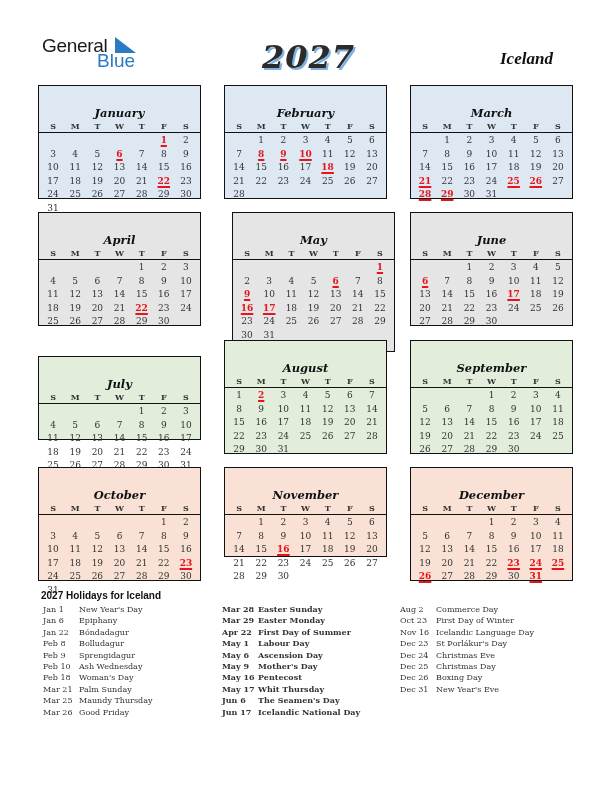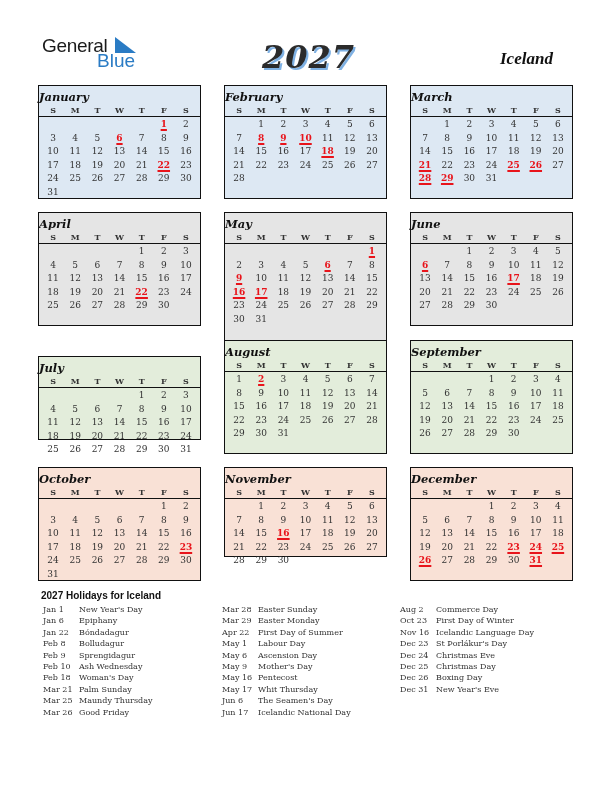--- a/index.html
+++ b/index.html
@@ -4,21 +4,21 @@
 <style>
   html, body { margin:0; padding:0; background:#ffffff; }
   body { width:612px; height:792px; position:relative; overflow:hidden; font-family:"DejaVu Serif", serif; color:#222; }
   .logo { position:absolute; left:42px; top:35px; width:100px; height:40px; }
   .logo .g { position:absolute; left:0; top:0; font-family:"Liberation Sans", sans-serif; font-size:19px; color:#1a1a1a; letter-spacing:-0.3px; }
   .logo .b { position:absolute; left:55px; top:15px; font-family:"Liberation Sans", sans-serif; font-size:19px; color:#2a7bc4; }
   .logo .tri2 { position:absolute; left:73px; top:2px; width:0; height:0; border-bottom:16px solid #2a7bc4; border-right:21px solid transparent; border-left:0; }
   .year { position:absolute; left:262px; top:38px; font-family:"DejaVu Serif", serif; font-weight:bold; font-style:italic; font-size:32px; color:#2b2b2b; text-shadow:2px 2px 0 #7fb1e3; letter-spacing:1px; }
   .country { position:absolute; left:500px; top:49px; font-family:Liberation Serif, serif; font-weight:bold; font-style:italic; font-size:17px; color:#111; }
   .month { position:absolute; width:163px; border:1px solid #111; box-sizing:border-box; }
-  .month .mname { text-align:left; font-weight:bold; font-style:italic; font-size:11.5px; height:14px; line-height:14px; margin-top:4px; color:#111; }
+  .month .mname { text-align:center; font-weight:bold; font-style:italic; font-size:11.5px; height:14px; line-height:14px; margin-top:20px; color:#111; }
   .month .dow { display:flex; height:12px; line-height:12px; font-size:8px; font-weight:bold; color:#333; border-bottom:1px solid #111; padding:0 3px; }
   .month .dow span { flex:1; text-align:center; }
   .month .grid { display:grid; grid-template-columns:repeat(7, 1fr); padding:1px 3px 0 3px; }
   .month .grid span { text-align:center; font-size:9px; height:13.6px; line-height:13.6px; color:#333; }
   .month .grid span.hol { color:#e8141b; font-weight:bold; text-decoration:underline; text-decoration-thickness:1.5px; text-underline-offset:2px; }
   .blue { background:#dde8f3; }
   .yellow { background:#e5e5e5; }
   .green { background:#e3eddb; }
   .peach { background:#f9e1d6; }
   .hol-title { position:absolute; left:41px; top:590px; font-family:"Liberation Sans", sans-serif; font-weight:bold; font-size:10px; color:#111; }
@@ -219,21 +219,21 @@
         <span>23</span>
         <span>24</span>
         <span>25</span>
         <span>26</span>
         <span>27</span>
         <span>28</span>
         <span>29</span>
         <span>30</span>
       </div>
     </div>
-    <div class="month yellow" style="left: 224px; top: 212px; height: 140px;">
+    <div class="month yellow" style="left: 232px; top: 212px; height: 140px;">
       <div class="mname">May</div>
       <div class="dow">
         <span>S</span>
         <span>M</span>
         <span>T</span>
         <span>W</span>
         <span>T</span>
         <span>F</span>
         <span>S</span>
       </div>
@@ -646,21 +646,21 @@
       </div>
       <div class="hrow">
         <span class="d">Mar 25</span>
         <span class="n">Maundy Thursday</span>
       </div>
       <div class="hrow">
         <span class="d">Mar 26</span>
         <span class="n">Good Friday</span>
       </div>
     </div>
-    <div class="hcol" style="left: 222px;">
+    <div class="hcol" style="left: 222px; font-weight: bold;">
       <div class="hrow">
         <span class="d">Mar 28</span>
         <span class="n">Easter Sunday</span>
       </div>
       <div class="hrow">
         <span class="d">Mar 29</span>
         <span class="n">Easter Monday</span>
       </div>
       <div class="hrow">
         <span class="d">Apr 22</span>

